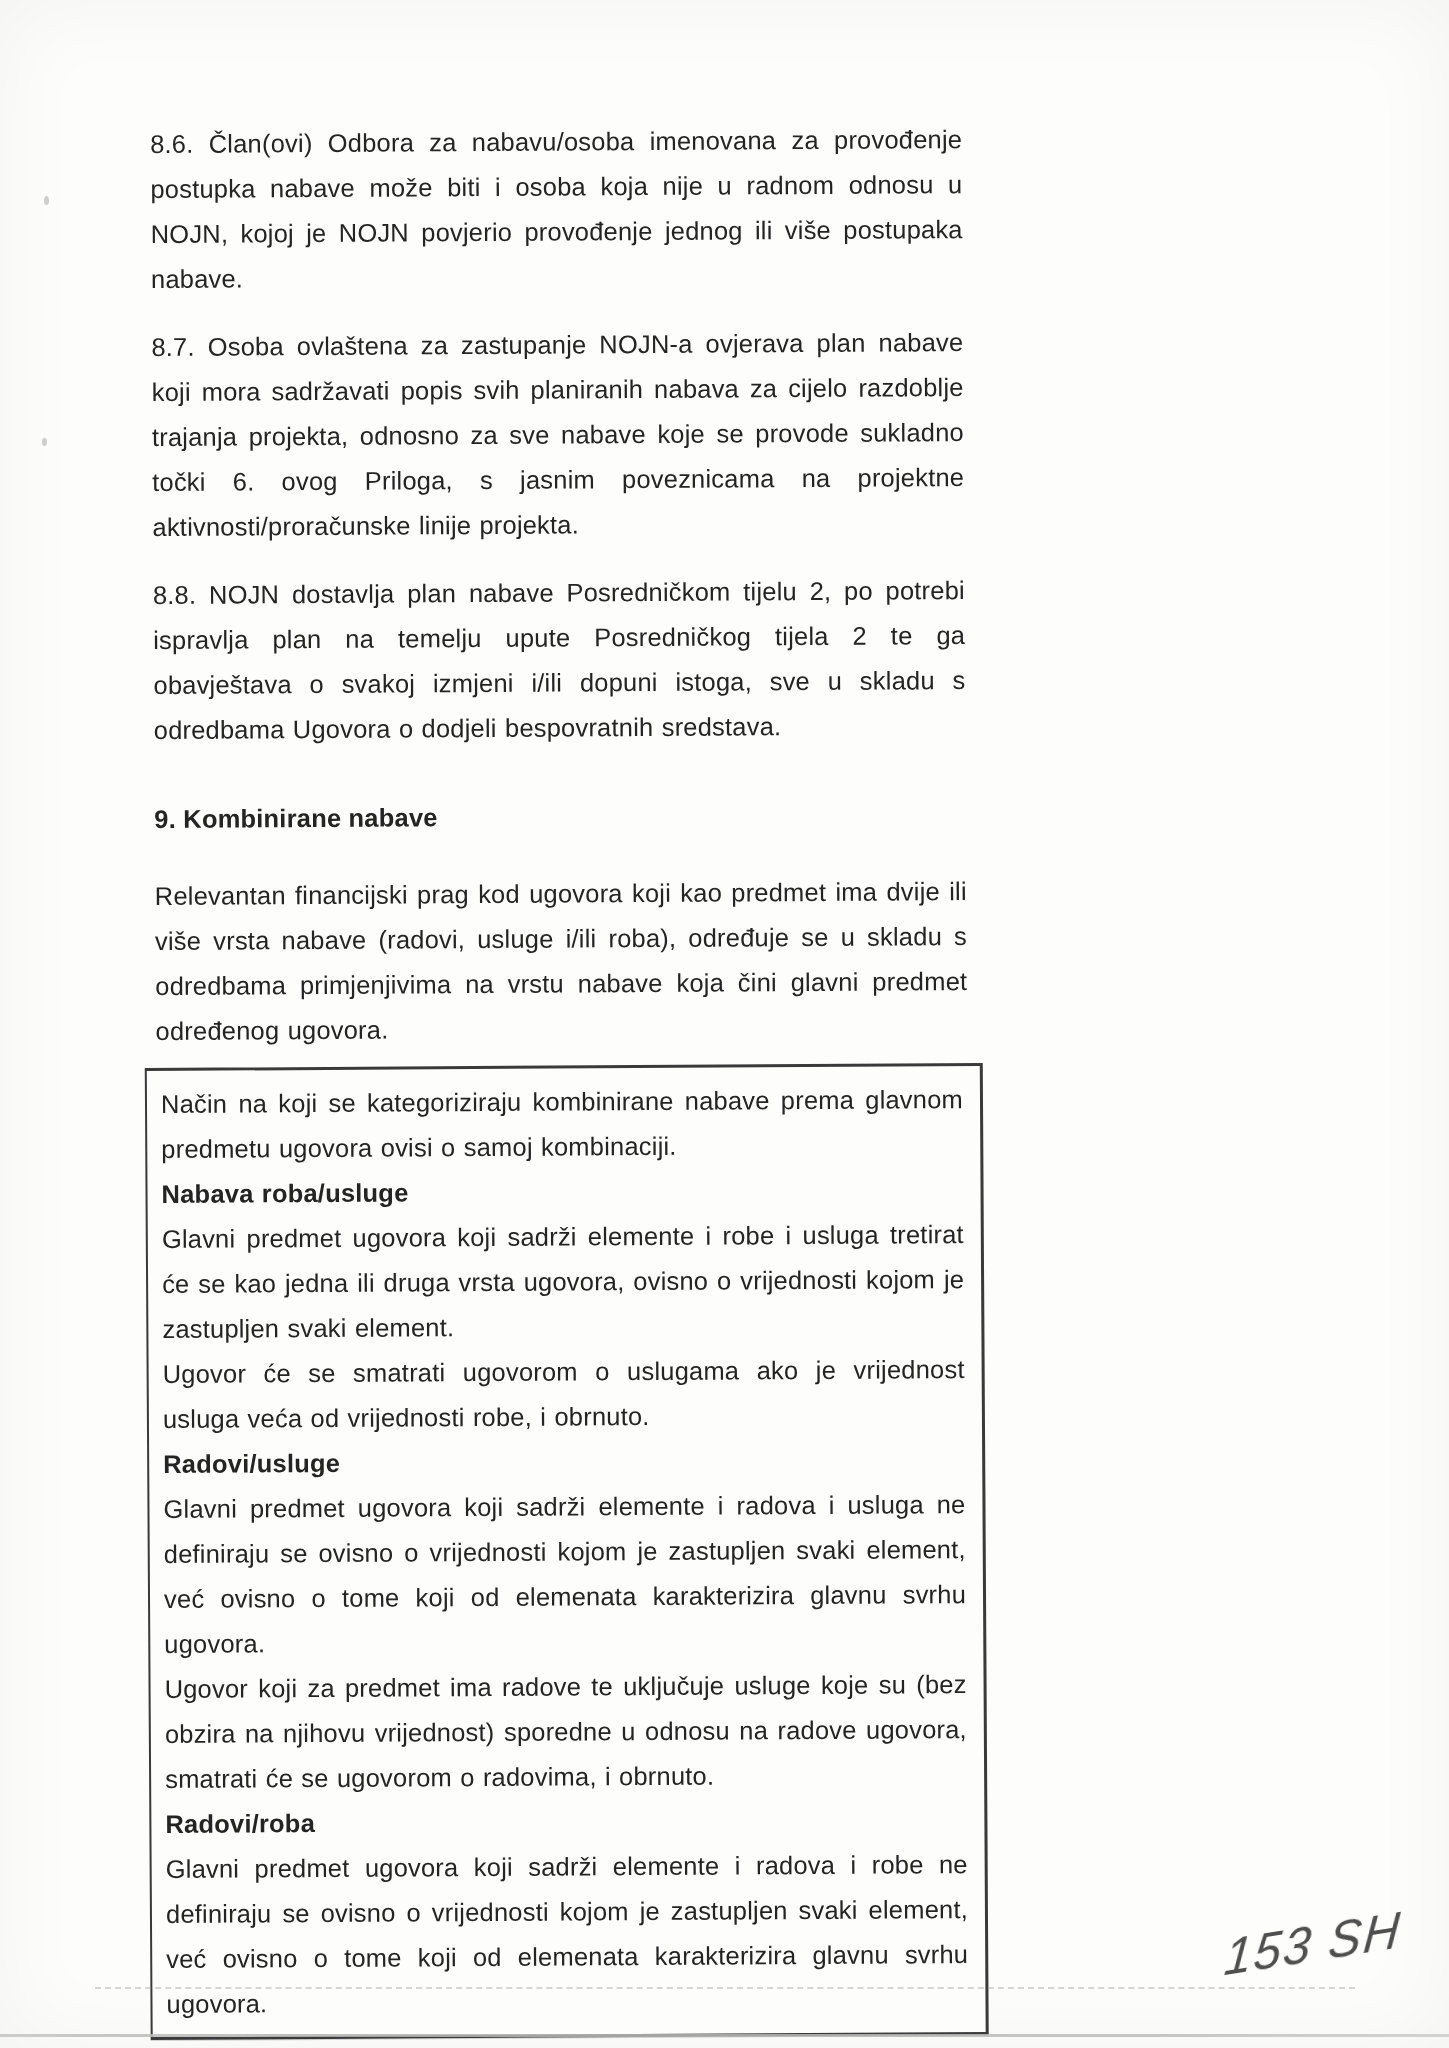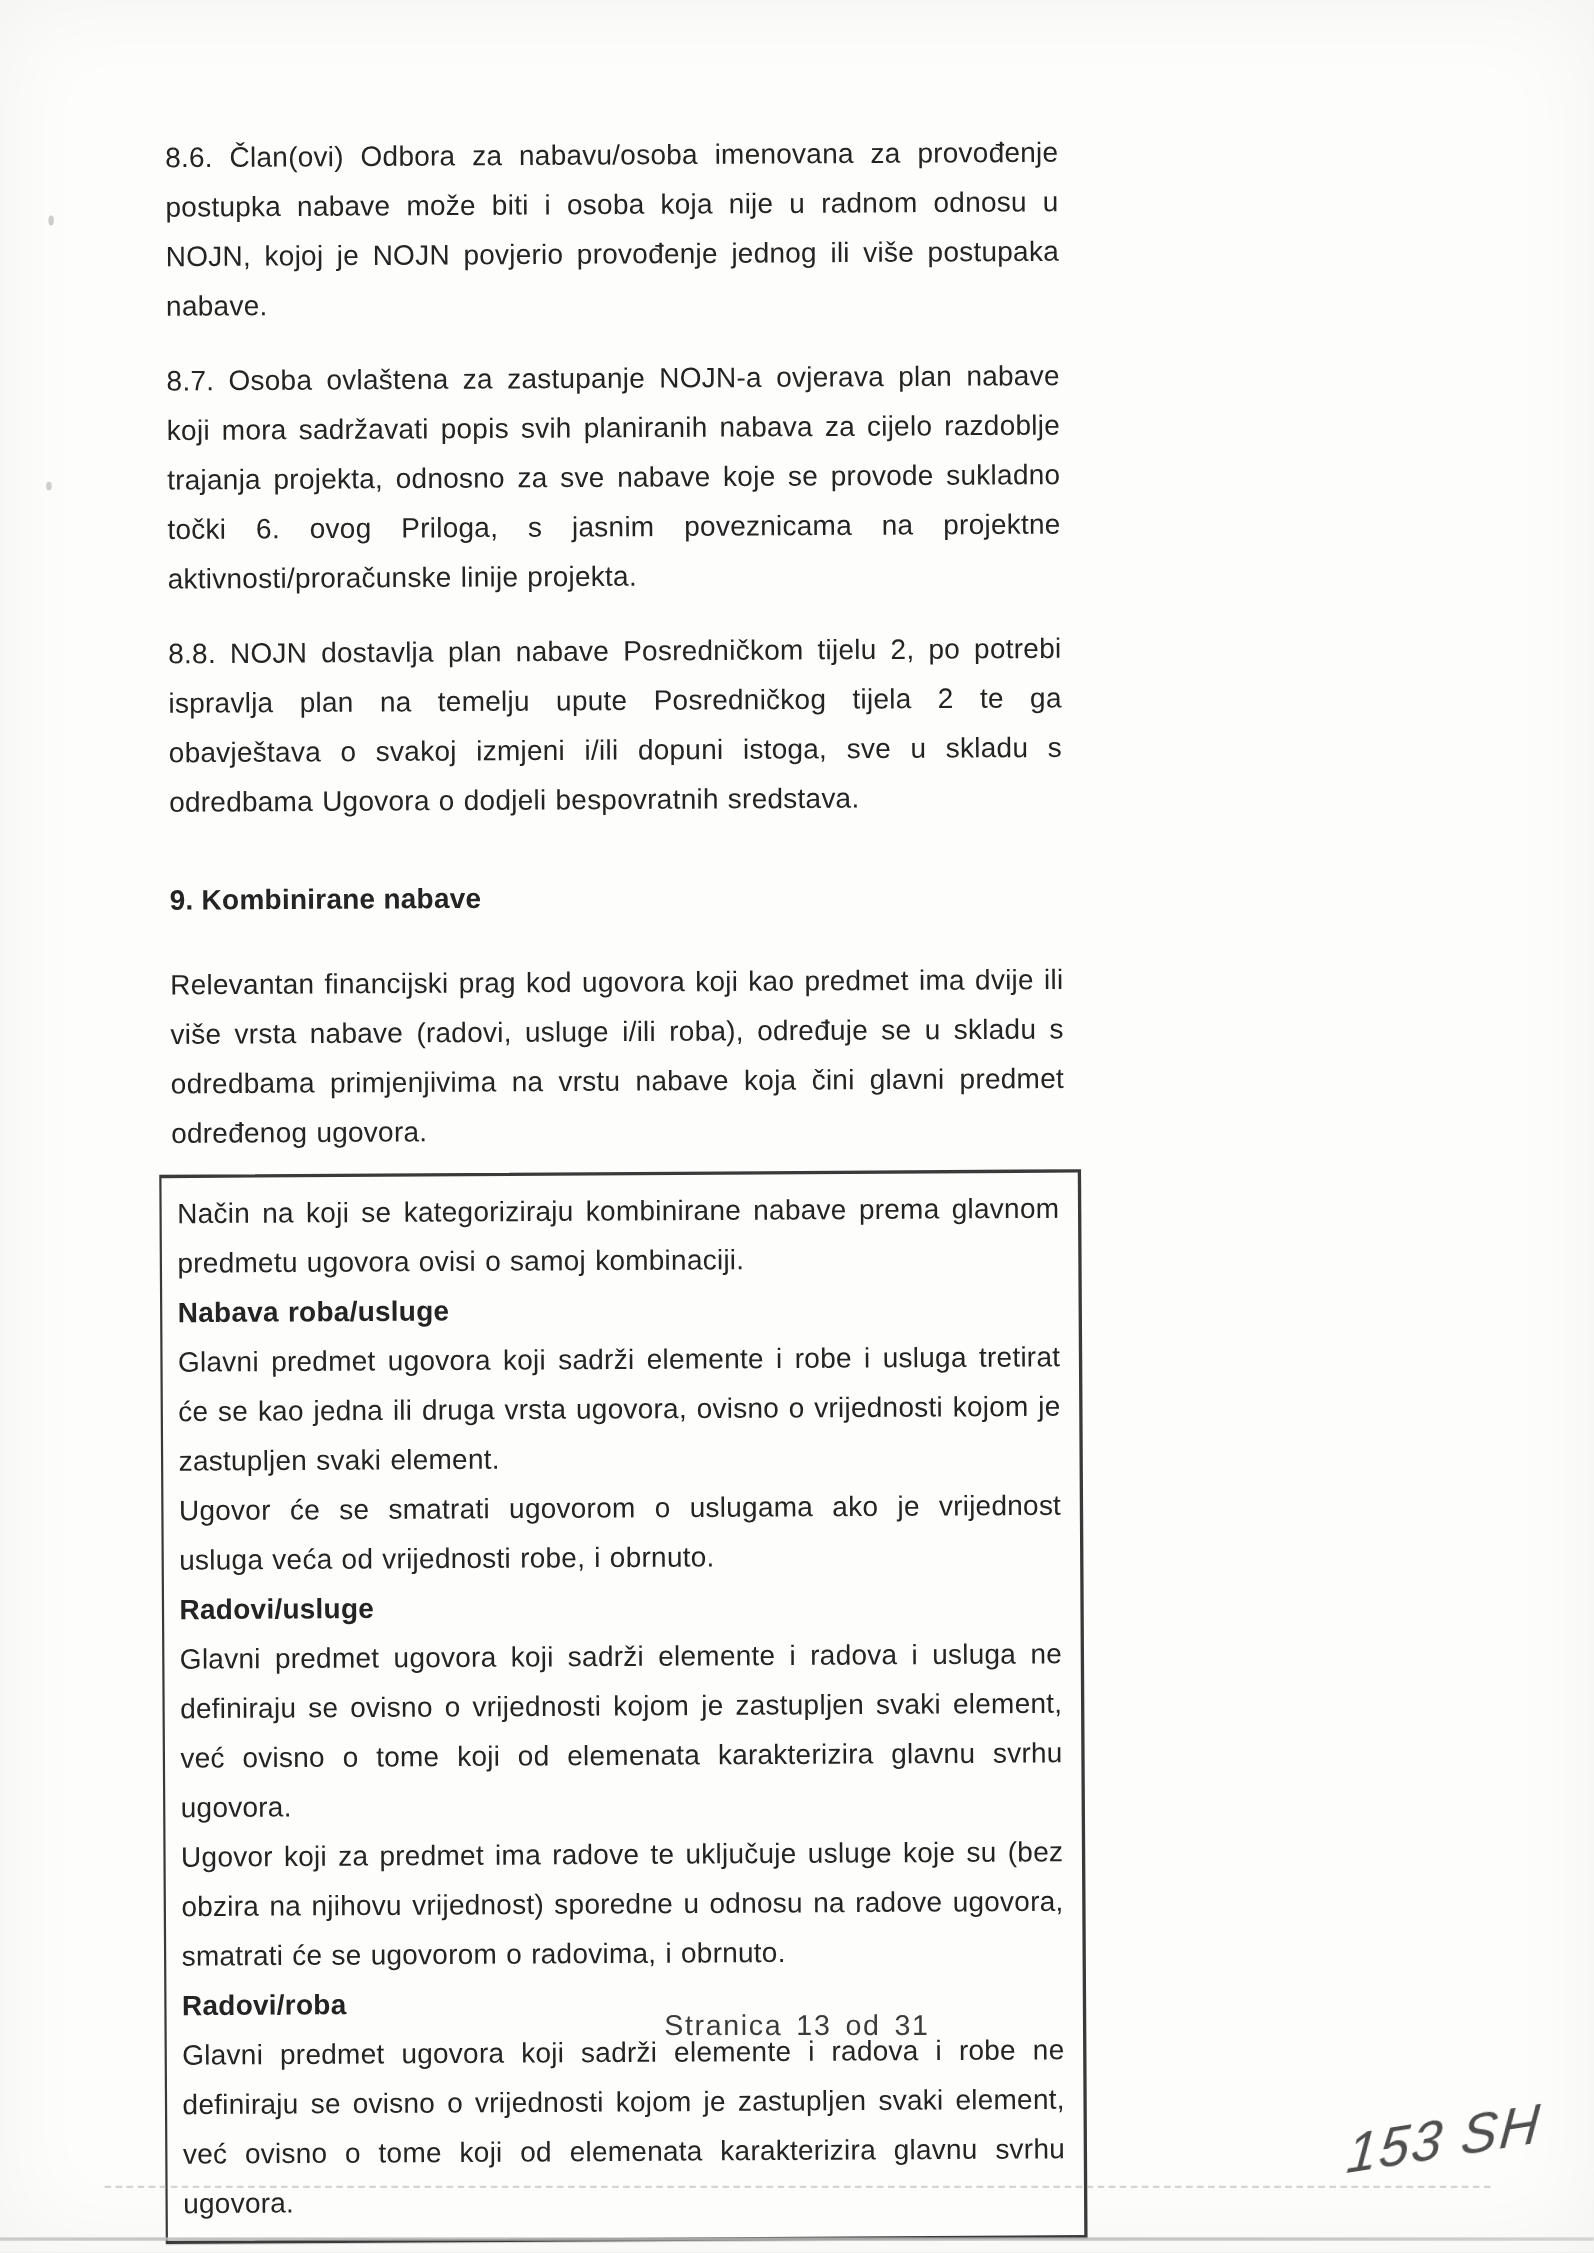--- a/index.html
+++ b/index.html
@@ -125,21 +125,20 @@
       <p class="para boxp">Ugovor će se smatrati ugovorom o uslugama ako je vrijednost usluga veća od vrijednosti robe, i obrnuto.</p>
       <p class="para boxp bold">Radovi/usluge</p>
       <p class="para boxp">Glavni predmet ugovora koji sadrži elemente i radova i usluga ne definiraju se ovisno o vrijednosti kojom je zastupljen svaki element, već ovisno o tome koji od elemenata karakterizira glavnu svrhu ugovora.</p>
       <p class="para boxp">Ugovor koji za predmet ima radove te uključuje usluge koje su (bez obzira na njihovu vrijednost) sporedne u odnosu na radove ugovora, smatrati će se ugovorom o radovima, i obrnuto.</p>
       <p class="para boxp bold">Radovi/roba</p>
       <p class="para boxp">Glavni predmet ugovora koji sadrži elemente i radova i robe ne definiraju se ovisno o vrijednosti kojom je zastupljen svaki element, već ovisno o tome koji od elemenata karakterizira glavnu svrhu ugovora.</p>
     </div>
 
   </div>
 
-  <div class="footer">Stranica 13 od 31</div>
 
   <div class="handwriting">153 SH</div>
 
   <div class="fold-line"></div>
   <div class="scan-edge"></div>
   <div class="speck speck-1"></div>
   <div class="speck speck-2"></div>
 
 </div>
 

